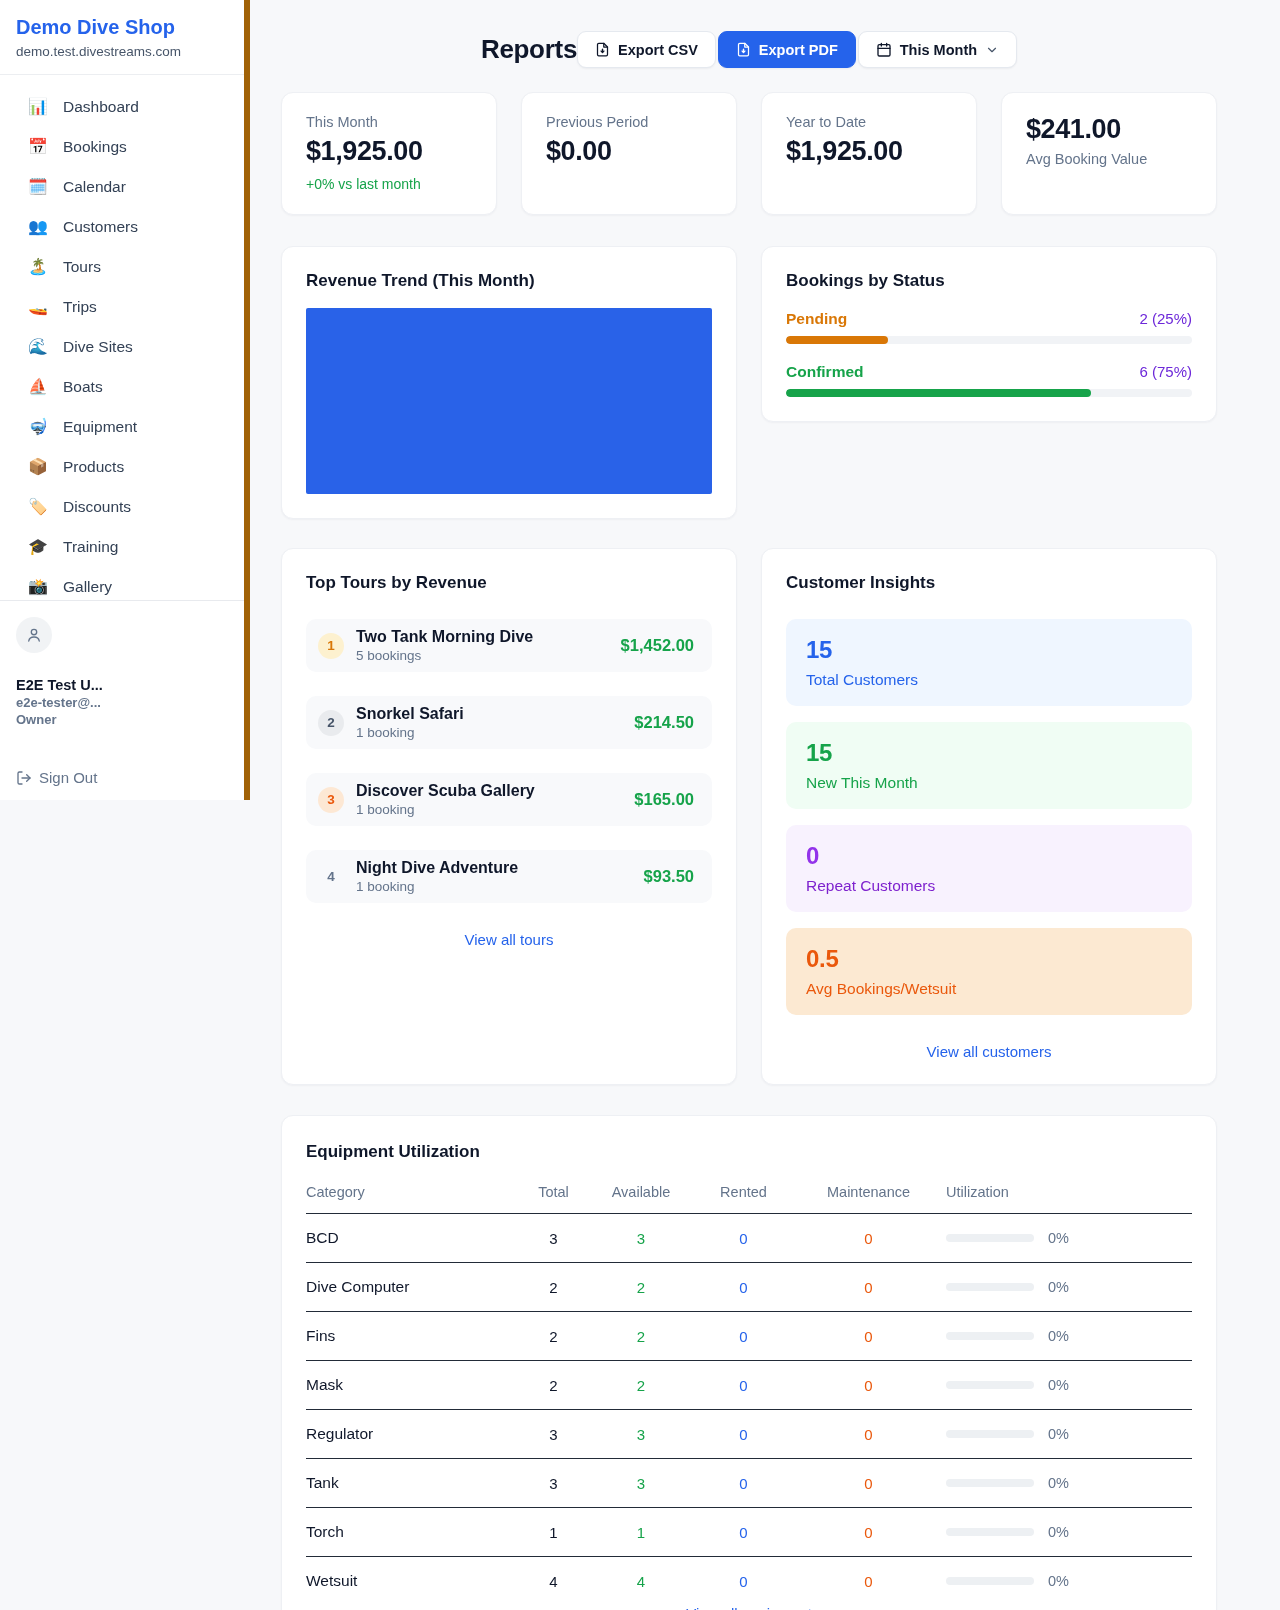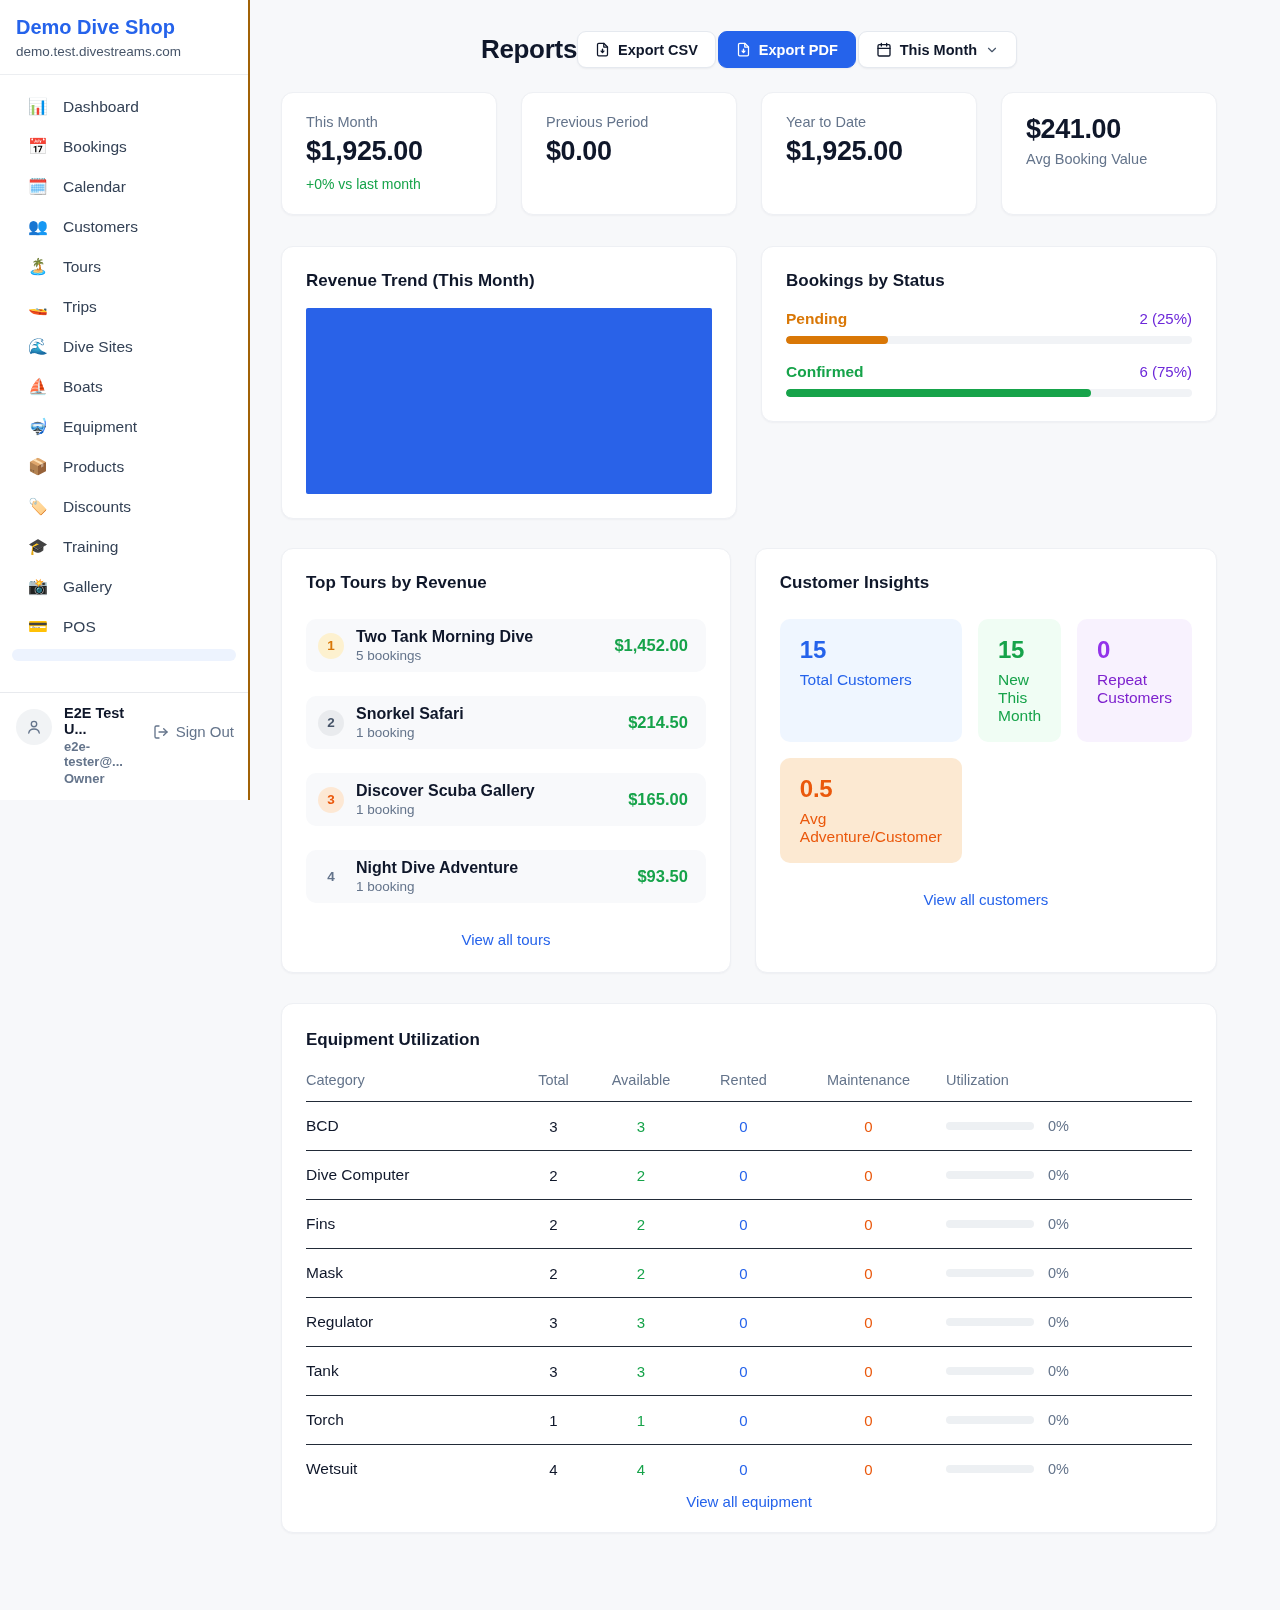--- a/index.html
+++ b/index.html
@@ -7,37 +7,37 @@
   body {
     font-family:"Liberation Sans", sans-serif;
     background:#f7f8fa;
     color:#0f172a;
     position:relative;
     overflow:hidden;
   }
   
   .sidebar {
     position:absolute; left:0; top:0; width:250px; height:800px;
-    background:#ffffff; border-right:2px solid #a16207;
+    background:#ffffff; border-right:6px solid #a16207;
     display:flex; flex-direction:column;
   }
   .side-head { padding:16px 16px 15px; border-bottom:1px solid #eceef1; }
   .side-title { color:#2563eb; font-size:20px; font-weight:700; }
   .side-sub { color:#475569; font-size:13.5px; margin-top:5px; }
   .nav { flex:1; padding-top:12px; overflow:hidden; }
   .nav-item {
     display:flex; align-items:center; gap:15px;
     padding:11px 16px 11px 28px; cursor:pointer;
     font-size:15.5px; color:#334155;
   }
   .nav-ico { width:20px; font-size:16px; line-height:1; text-align:center; }
   .nav-active-sliver { height:12px; margin:2px 12px 0; background:#edf3fe; border-radius:8px; }
   .side-foot {
     border-top:1px solid #e8eaee; padding:12px 14px 14px 16px;
-    display:flex; align-items:flex-start; gap:12px;
+    display:flex; align-items:flex-start; gap:24px;flex-direction:column;
   }
   .avatar {
     width:36px; height:36px; border-radius:50%; background:#f1f3f5;
     display:flex; align-items:center; justify-content:center; color:#64748b;
     flex:0 0 auto; margin-top:4px;
   }
   .ufo { flex:1; min-width:0; }
   .uname { font-size:14.5px; font-weight:700; color:#0f172a; }
   .uemail, .urole { font-size:13px; color:#64748b; margin-top:2px;font-weight:bold; }
   .signout {
@@ -99,21 +99,21 @@
   .rank.r1 { background:#fdf1cf; color:#d97706; }
   .rank.r2 { background:#e9ebee; color:#475569; }
   .rank.r3 { background:#fde8d4; color:#ea580c; }
   .rank.r4 { background:transparent; color:#64748b; }
   .tour-info { flex:1; min-width:0; }
   .tour-name { font-size:16px; font-weight:600; color:#0f172a; }
   .tour-sub { font-size:13.5px; color:#64748b; margin-top:2px; }
   .tour-amt { font-size:16.5px; font-weight:700; color:#16a34a; white-space:nowrap; }
   .view-all { display:block; text-align:center; color:#2563eb; font-size:15px; margin-top:28px; cursor:pointer; text-decoration:none; }
   
-  .tiles { display:grid; grid-template-columns:1fr 1fr 1fr; gap:16px; margin-top:26px; }
+  .tiles { display:grid; grid-template-columns:1fr; gap:16px; margin-top:26px; }
   .tile { border-radius:10px; padding:17px 20px; min-height:83px; }
   .tile-value { font-size:24px; font-weight:800; letter-spacing:-0.3px; }
   .tile-label { font-size:15.5px; margin-top:7px; }
   .tile.blue { background:#eff6ff; } .tile.blue .tile-value, .tile.blue .tile-label { color:#2563eb; }
   .tile.green { background:#f0fdf4; } .tile.green .tile-value, .tile.green .tile-label { color:#16a34a; }
   .tile.purple { background:#f8f2fe; } .tile.purple .tile-value { color:#9333ea; } .tile.purple .tile-label { color:#7e22ce; }
   .tile.orange { background:#fce9d2; } .tile.orange .tile-value, .tile.orange .tile-label { color:#ea580c; }
   .row3 .panel { min-height:420px; }
   
   .equip { margin-top:30px; margin-bottom:44px; padding:26px 24px 22px; }
@@ -362,21 +362,21 @@
         <div class="tile green">
           <div class="tile-value">15</div>
           <div class="tile-label">New This Month</div>
         </div>
         <div class="tile purple">
           <div class="tile-value">0</div>
           <div class="tile-label">Repeat Customers</div>
         </div>
         <div class="tile orange">
           <div class="tile-value">0.5</div>
-          <div class="tile-label">Avg Adventure/Customer</div>
+          <div class="tile-label">Avg Bookings/Wetsuit</div>
         </div>
       </div>
       <a class="view-all">View all customers</a>
     </div>
   </section>
 
   <section class="card equip">
     <div class="panel-title">Equipment Utilization</div>
     <div class="tbl">
       <div class="trow head">

